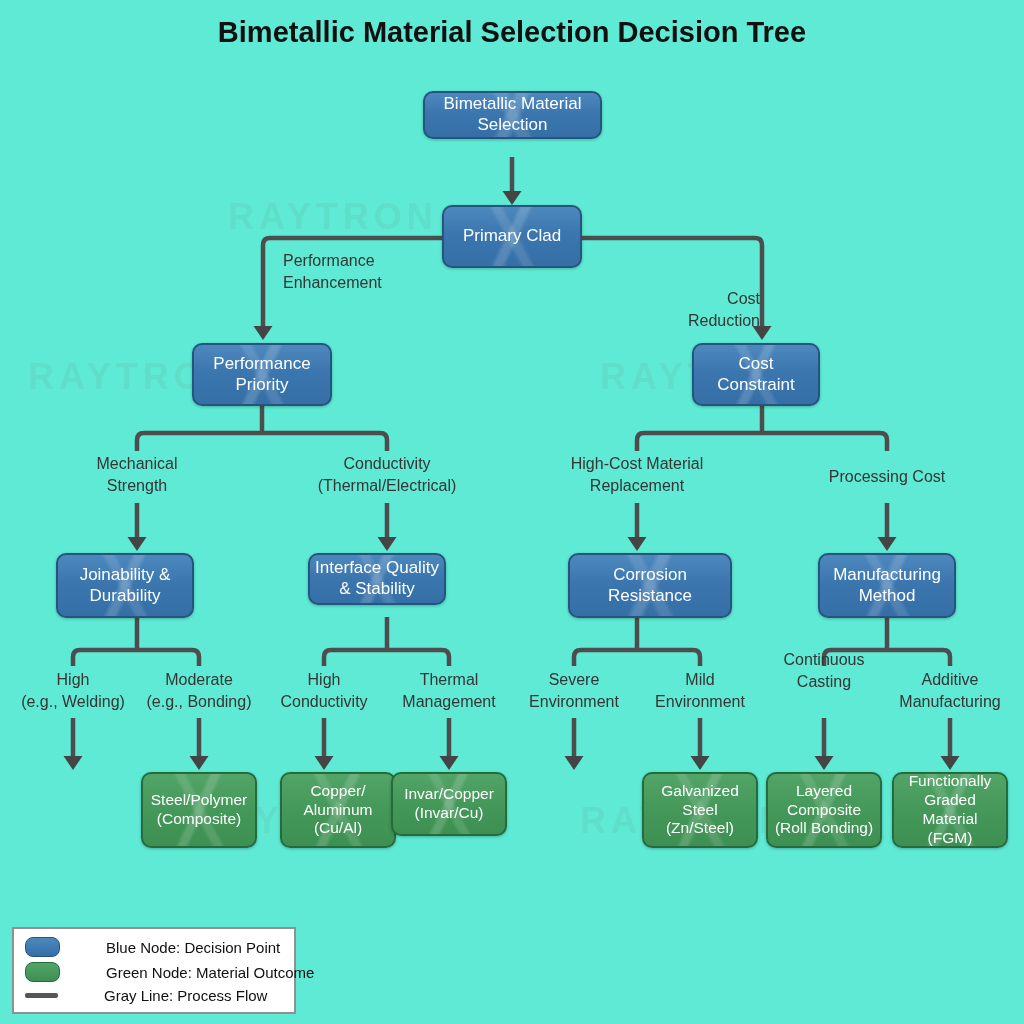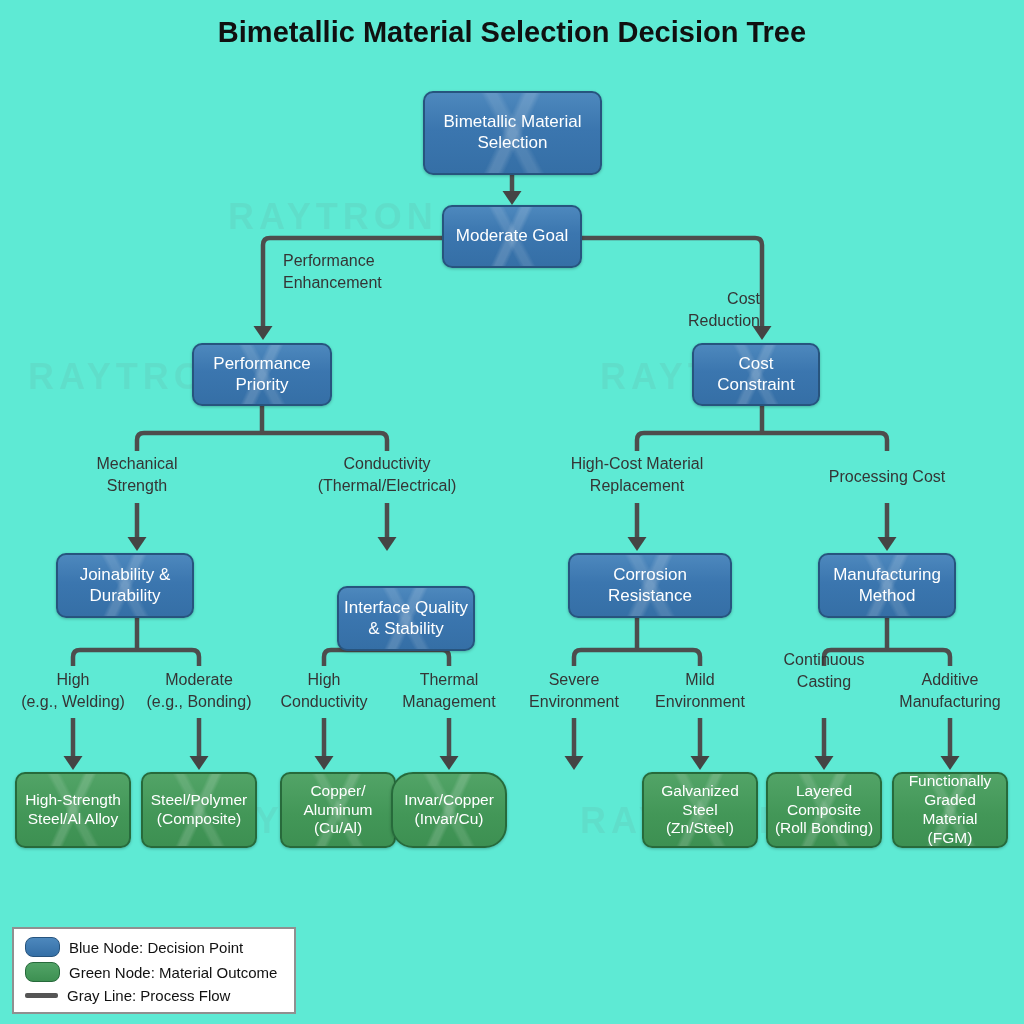--- a/index.html
+++ b/index.html
@@ -41,21 +41,21 @@
   .watermark{
     position:absolute;font-size:36px;font-weight:700;letter-spacing:5px;
     color:#6e6e6e;opacity:0.09;pointer-events:none;white-space:nowrap;
   }
   .legend{
     position:absolute;left:12px;top:927px;width:258px;
     background:#ffffff;border:2px solid #909090;padding:8px 11px;
     display:flex;flex-direction:column;gap:5px;
   }
   .legend-row{display:flex;align-items:center;gap:9px;}
-  .legend-row .lbl{font-size:15px;color:#111;white-space:nowrap;}
+  .legend-row .lbl{font-size:15px;color:#111;white-space:nowrap;margin-left:37px;}
   .sw-node{width:33px;height:18px;border-radius:8px;flex:0 0 auto;}
   .sw-blue{background:linear-gradient(180deg,#4d88bd,#356fa6);border:1.5px solid #27547e;}
   .sw-green{background:linear-gradient(180deg,#52a467,#3d9052);border:1.5px solid #276a3b;}
   .sw-line{width:33px;height:5px;background:#555555;border-radius:2px;flex:0 0 auto;}
 </style>
 </head>
 <body>
 
 <div class="canvas">
 
@@ -91,43 +91,41 @@
       <polygon points="199,770 189.5,756 208.5,756"></polygon>
       <polygon points="324,770 314.5,756 333.5,756"></polygon>
       <polygon points="449,770 439.5,756 458.5,756"></polygon>
       <polygon points="574,770 564.5,756 583.5,756"></polygon>
       <polygon points="700,770 690.5,756 709.5,756"></polygon>
       <polygon points="824,770 814.5,756 833.5,756"></polygon>
       <polygon points="950,770 940.5,756 959.5,756"></polygon>
     </g>
   </svg>
 
-  <div class="node blue" style="left:423px;top:91px;width:179px;height:84px;">Bimetallic Material
+  <div class="node blue" style="left:423px;top:91px;width:179px;height:48px;">Bimetallic Material
 Selection</div>
-  <div class="node blue" style="left:442px;top:205px;width:140px;height:63px;">Moderate Goal</div>
+  <div class="node blue" style="left:442px;top:205px;width:140px;height:63px;">Primary Clad</div>
   <div class="node blue" style="left:192px;top:343px;width:140px;height:63px;">Performance
 Priority</div>
   <div class="node blue" style="left:692px;top:343px;width:128px;height:63px;">Cost Constraint</div>
   <div class="node blue" style="left:56px;top:553px;width:138px;height:65px;">Joinability &amp;
 Durability</div>
-  <div class="node blue" style="left:337px;top:553px;width:138px;height:65px;margin-top:33px;">Interface Quality
+  <div class="node blue" style="left:308px;top:553px;width:138px;height:52px;">Interface Quality
 &amp; Stability</div>
   <div class="node blue" style="left:568px;top:553px;width:164px;height:65px;">Corrosion
 Resistance</div>
   <div class="node blue" style="left:818px;top:553px;width:138px;height:65px;">Manufacturing
 Method</div>
 
-  <div class="node green" style="left:15px;top:772px;width:116px;height:76px;">High-Strength
-Steel/Al Alloy</div>
   <div class="node green" style="left:141px;top:772px;width:116px;height:76px;">Steel/Polymer
 (Composite)</div>
   <div class="node green" style="left:280px;top:772px;width:116px;height:76px;">Copper/
 Aluminum
 (Cu/Al)</div>
-  <div class="node green" style="left:391px;top:772px;width:116px;height:76px;border-radius:22px;">Invar/Copper
+  <div class="node green" style="left:391px;top:772px;width:116px;height:64px;">Invar/Copper
 (Invar/Cu)</div>
   <div class="node green" style="left:642px;top:772px;width:116px;height:76px;">Galvanized
 Steel
 (Zn/Steel)</div>
   <div class="node green" style="left:766px;top:772px;width:116px;height:76px;">Layered
 Composite
 (Roll Bonding)</div>
   <div class="node green" style="left:892px;top:772px;width:116px;height:76px;">Functionally
 Graded
 Material (FGM)</div>

